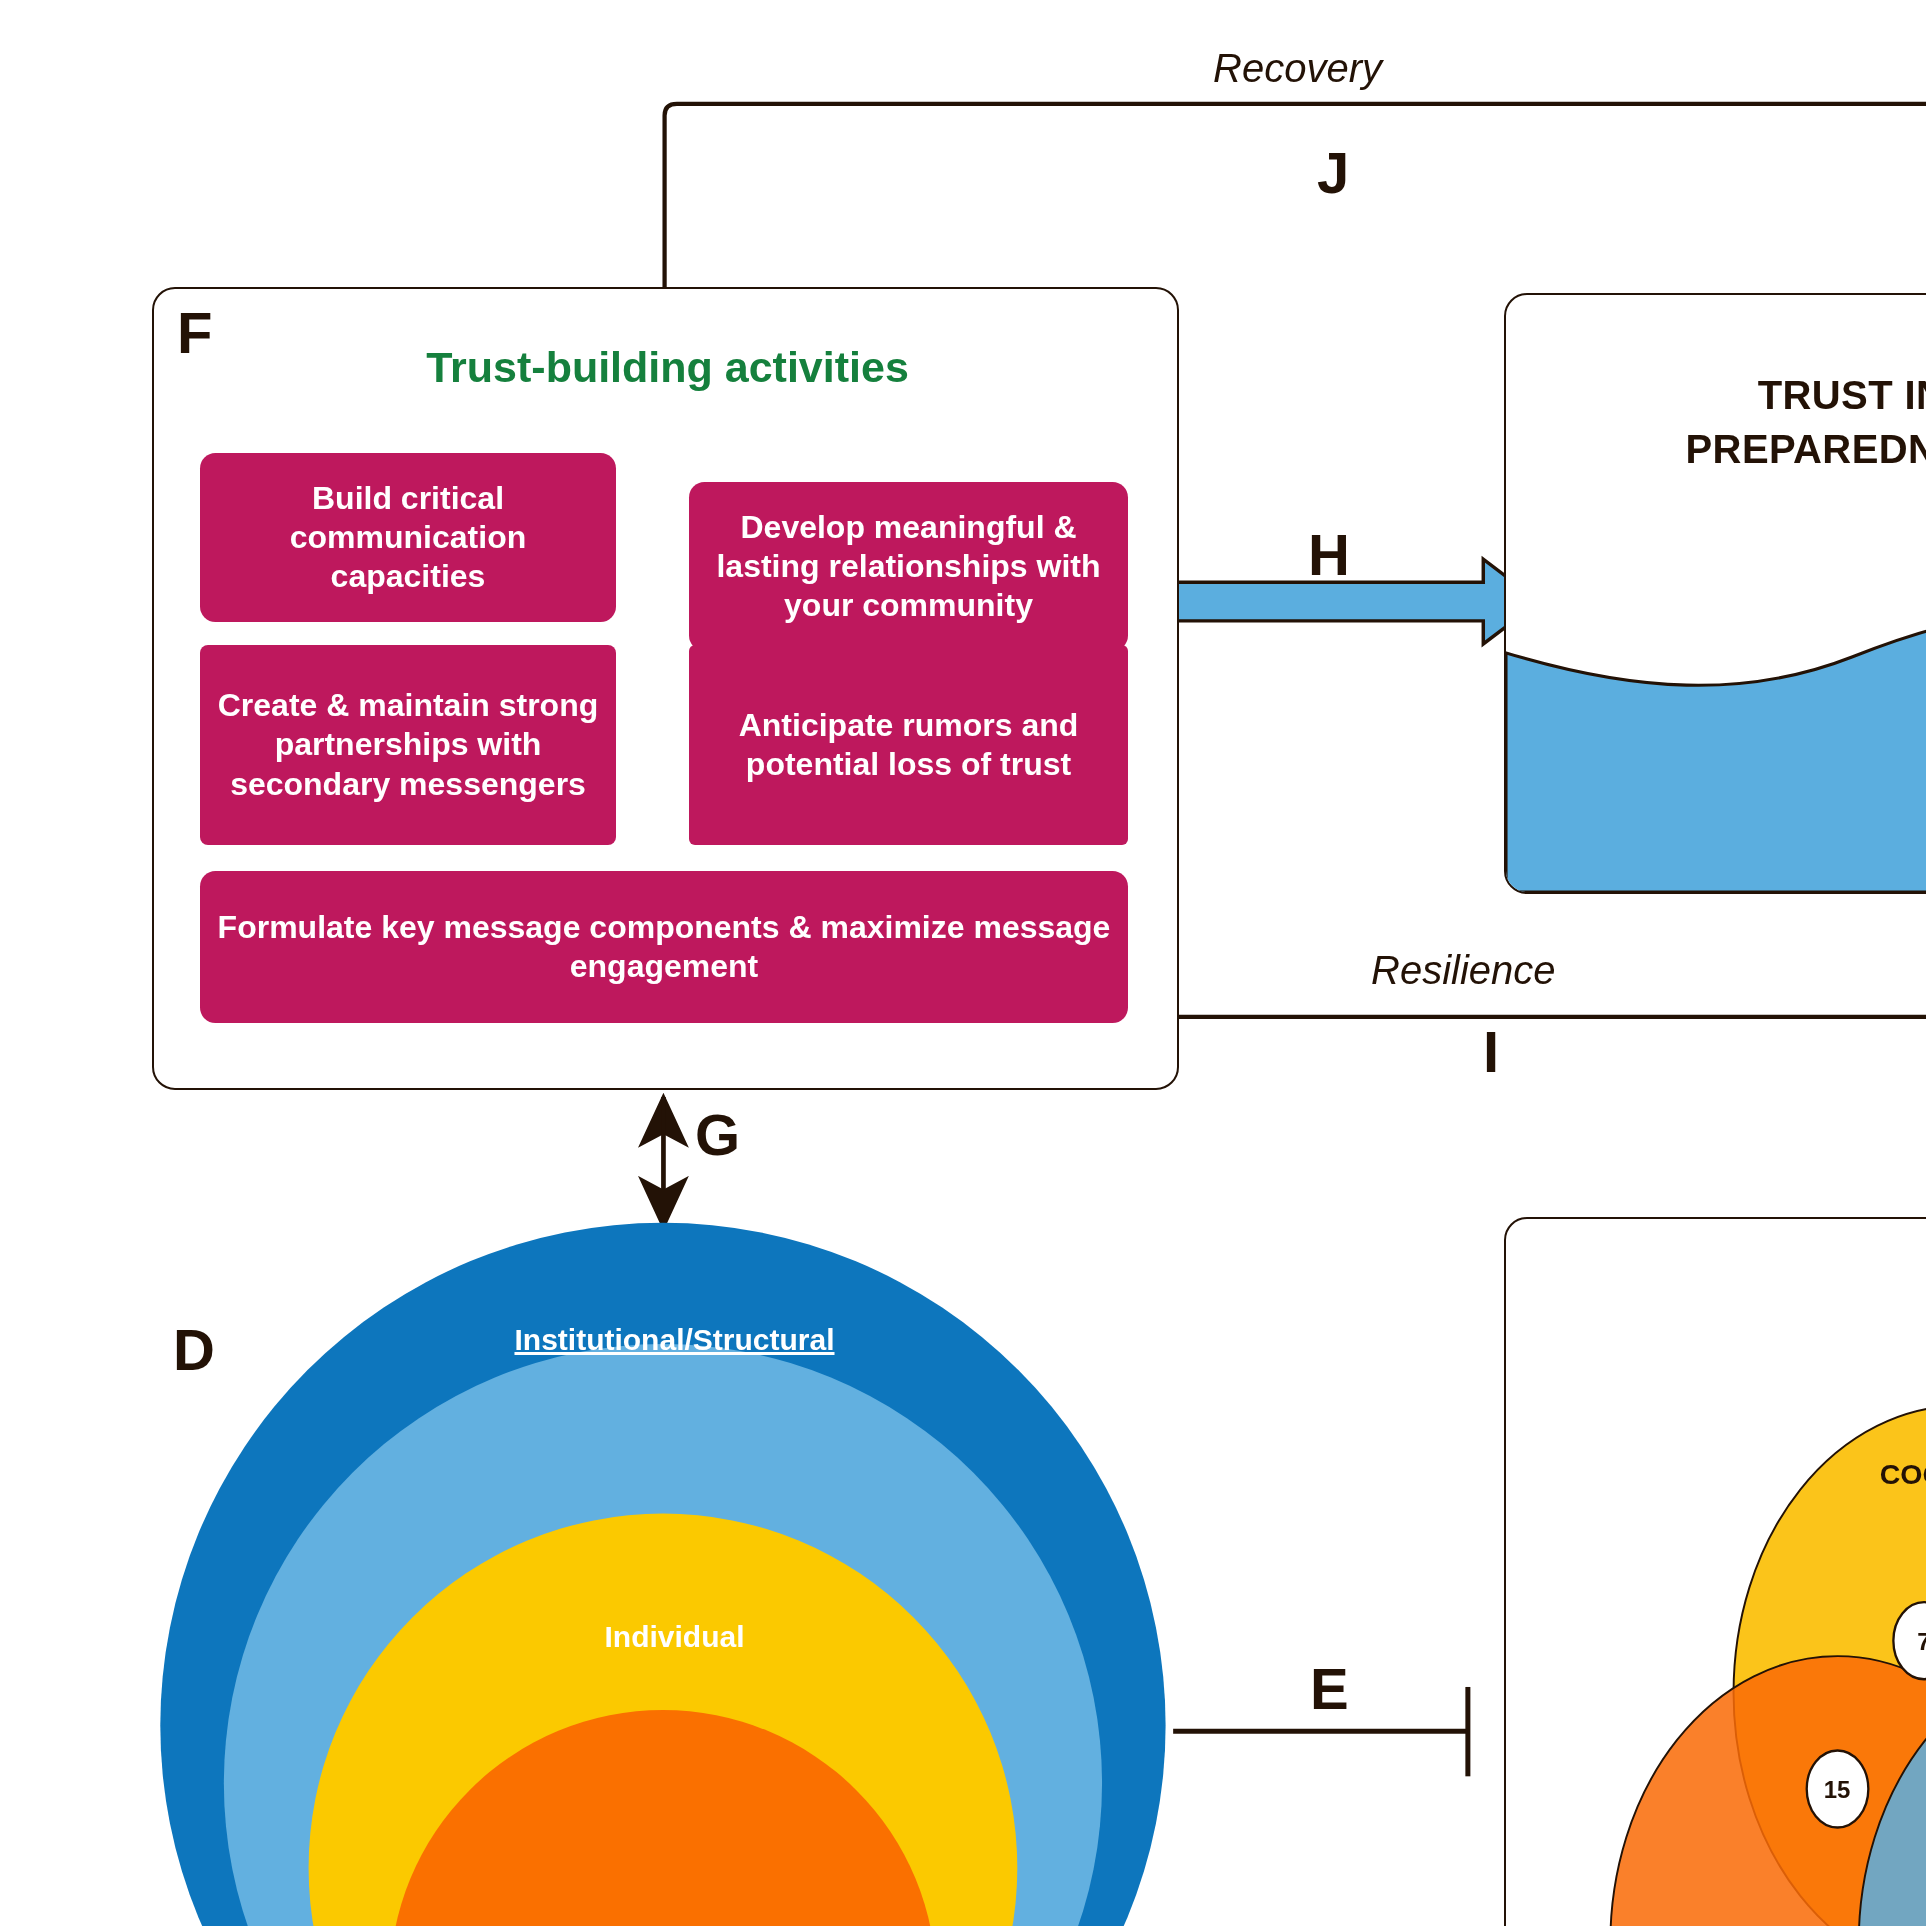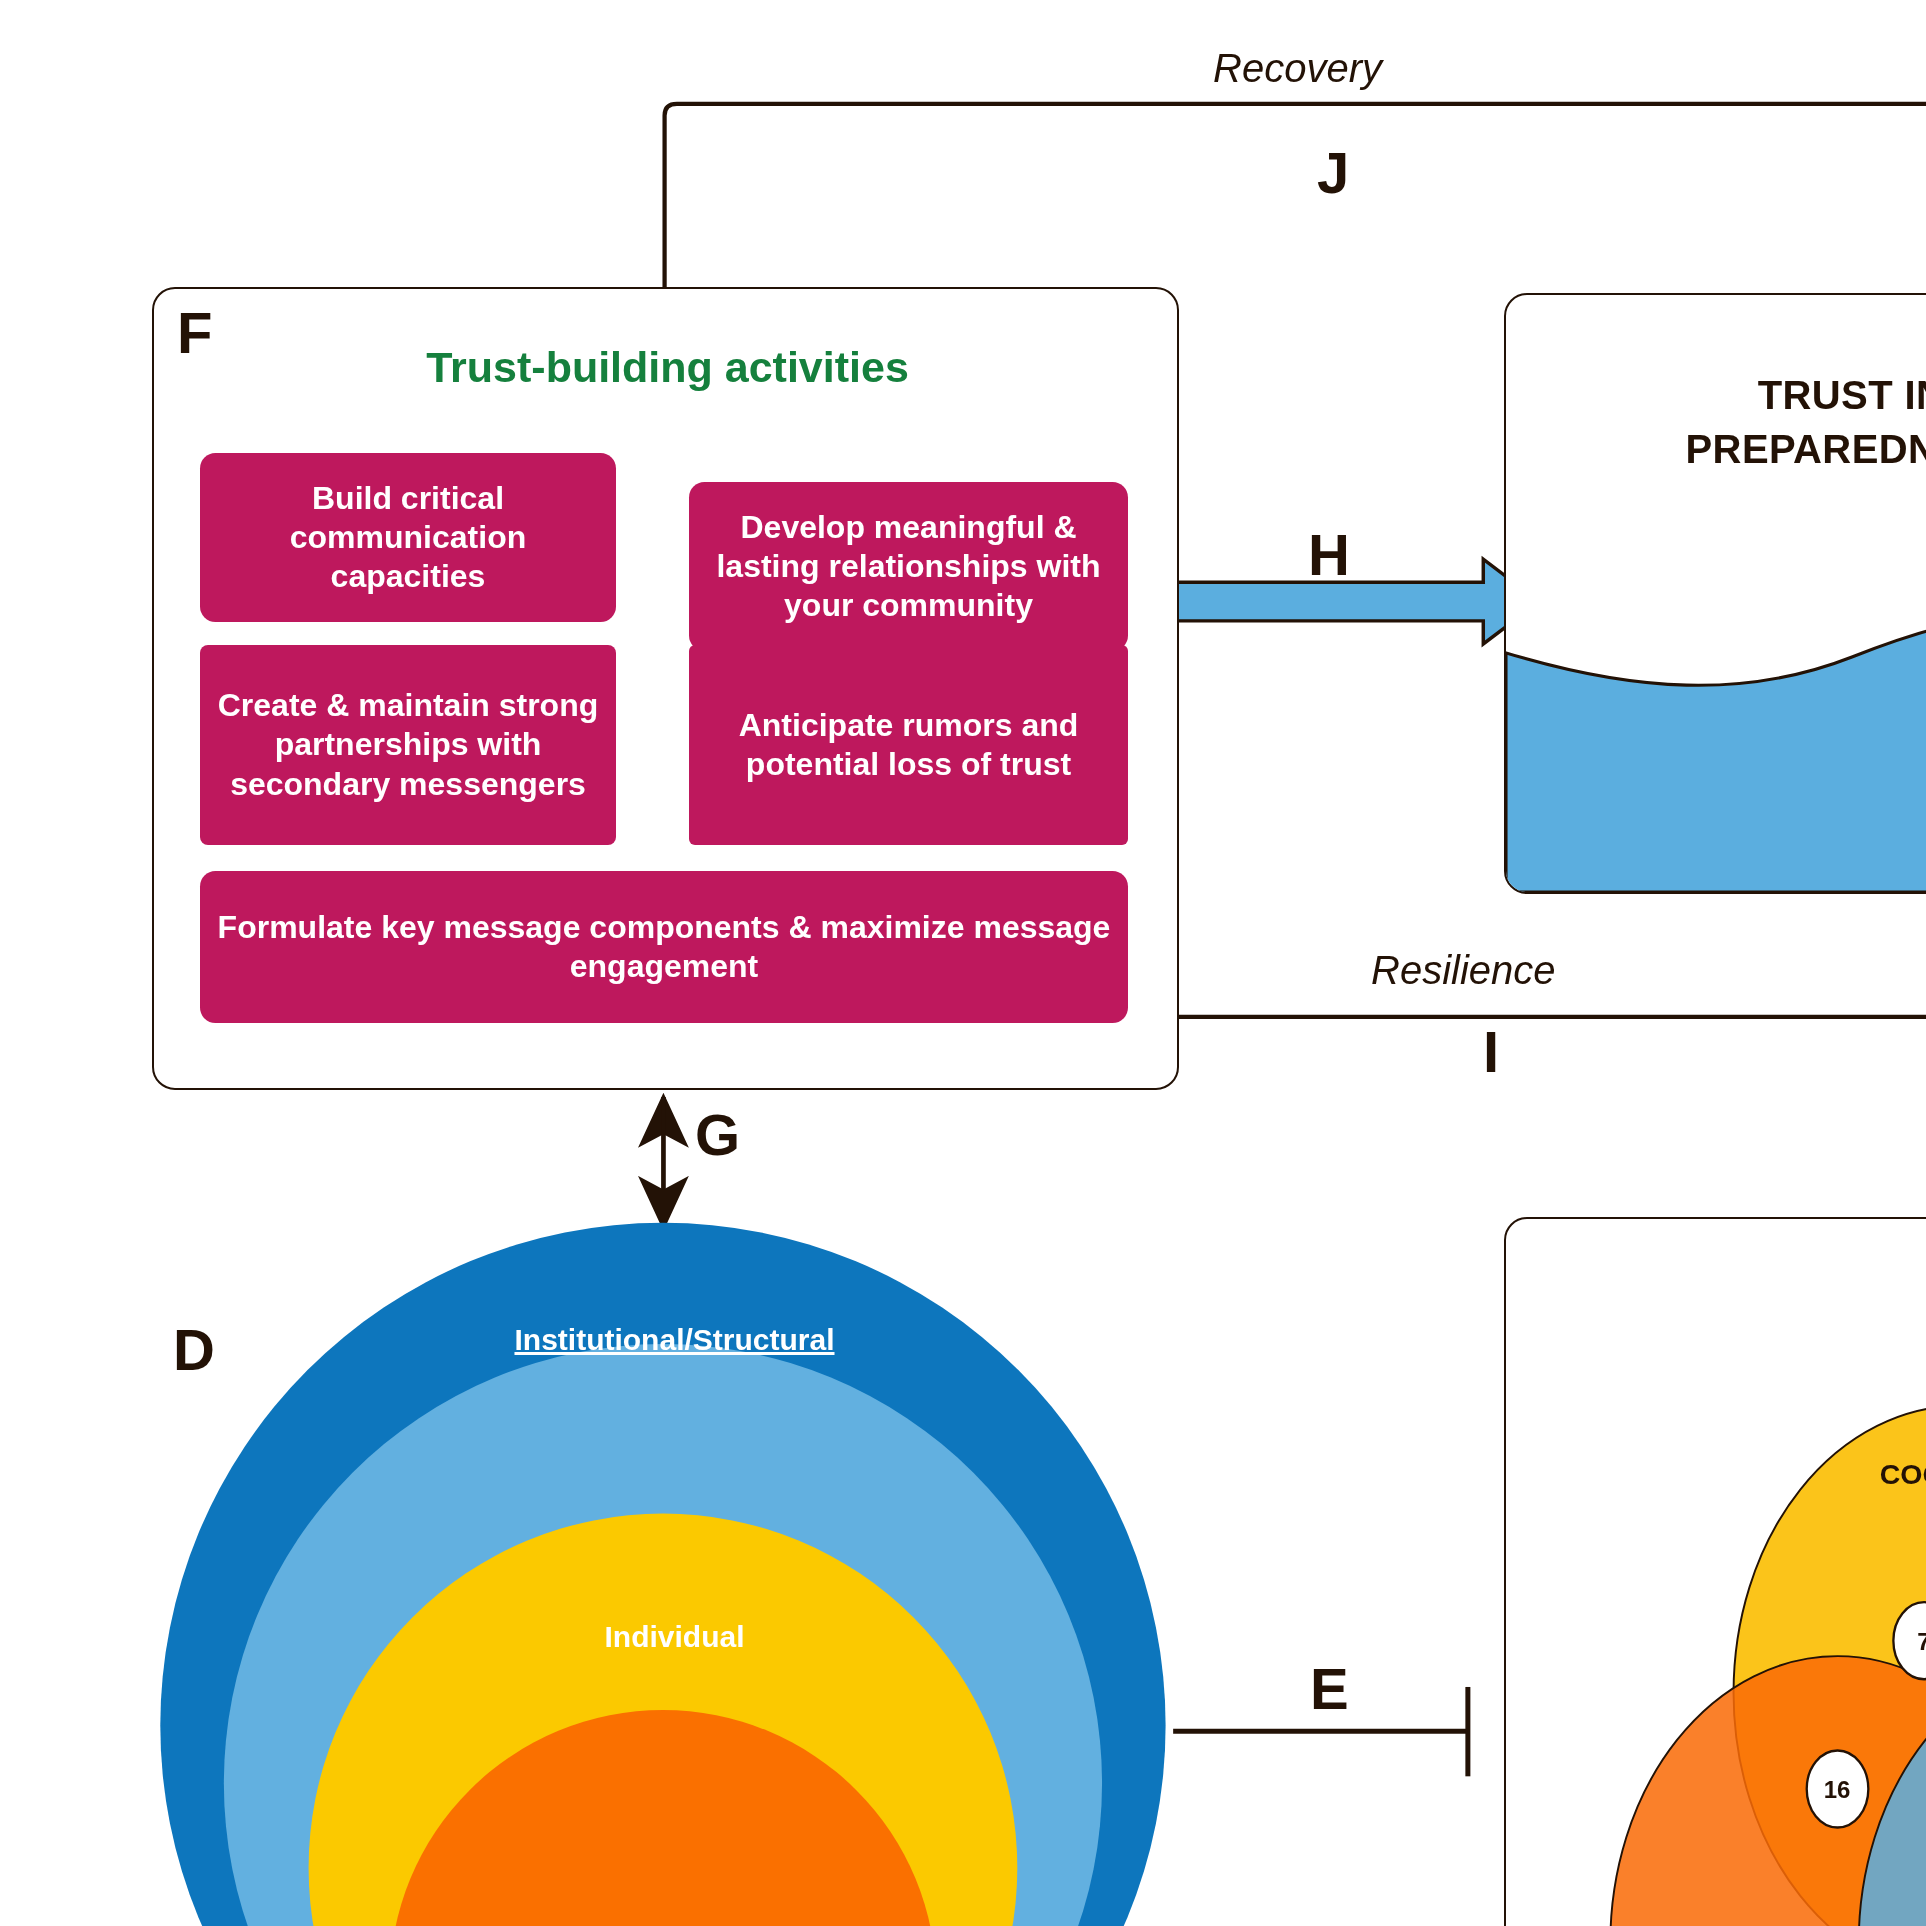--- a/index.html
+++ b/index.html
@@ -182,21 +182,21 @@
       <ellipse cx="1830" cy="1470" rx="80" ry="100" fill="#fff" stroke="#231206" stroke-width="6"></ellipse>
       <ellipse cx="1235" cy="1710" rx="80" ry="100" fill="#fff" stroke="#231206" stroke-width="6"></ellipse>
       <ellipse cx="560" cy="1955" rx="80" ry="100" fill="#fff" stroke="#231206" stroke-width="6"></ellipse>
       <ellipse cx="460" cy="2145" rx="80" ry="100" fill="#fff" stroke="#231206" stroke-width="6"></ellipse>
       <ellipse cx="660" cy="2145" rx="80" ry="100" fill="#fff" stroke="#231206" stroke-width="6"></ellipse>
       <ellipse cx="1875" cy="2080" rx="80" ry="100" fill="#fff" stroke="#231206" stroke-width="6"></ellipse>
     </svg>
 
     <div class="vnum" style="left:387px;top:403px;width:62px;height:39px;">7</div>
 
-    <div class="vnum" style="left:300px;top:551px;width:62px;height:39px;">16</div>
+    <div class="vnum" style="left:300px;top:551px;width:62px;height:39px;">15</div>
 
   </div>
 
   <svg style="position:absolute;left:116px;top:1213px;width:1117px;height:1048px;" viewBox="0 0 2900 2720">
     <circle cx="1420" cy="1330" r="1305" fill="#0D76BD"></circle>
     <circle cx="1420" cy="1480" r="1140" fill="#62B0E0"></circle>
     <circle cx="1420" cy="1700" r="920" fill="#FBC900"></circle>
     <circle cx="1420" cy="2000" r="710" fill="#FA7000"></circle>
   </svg>
 

